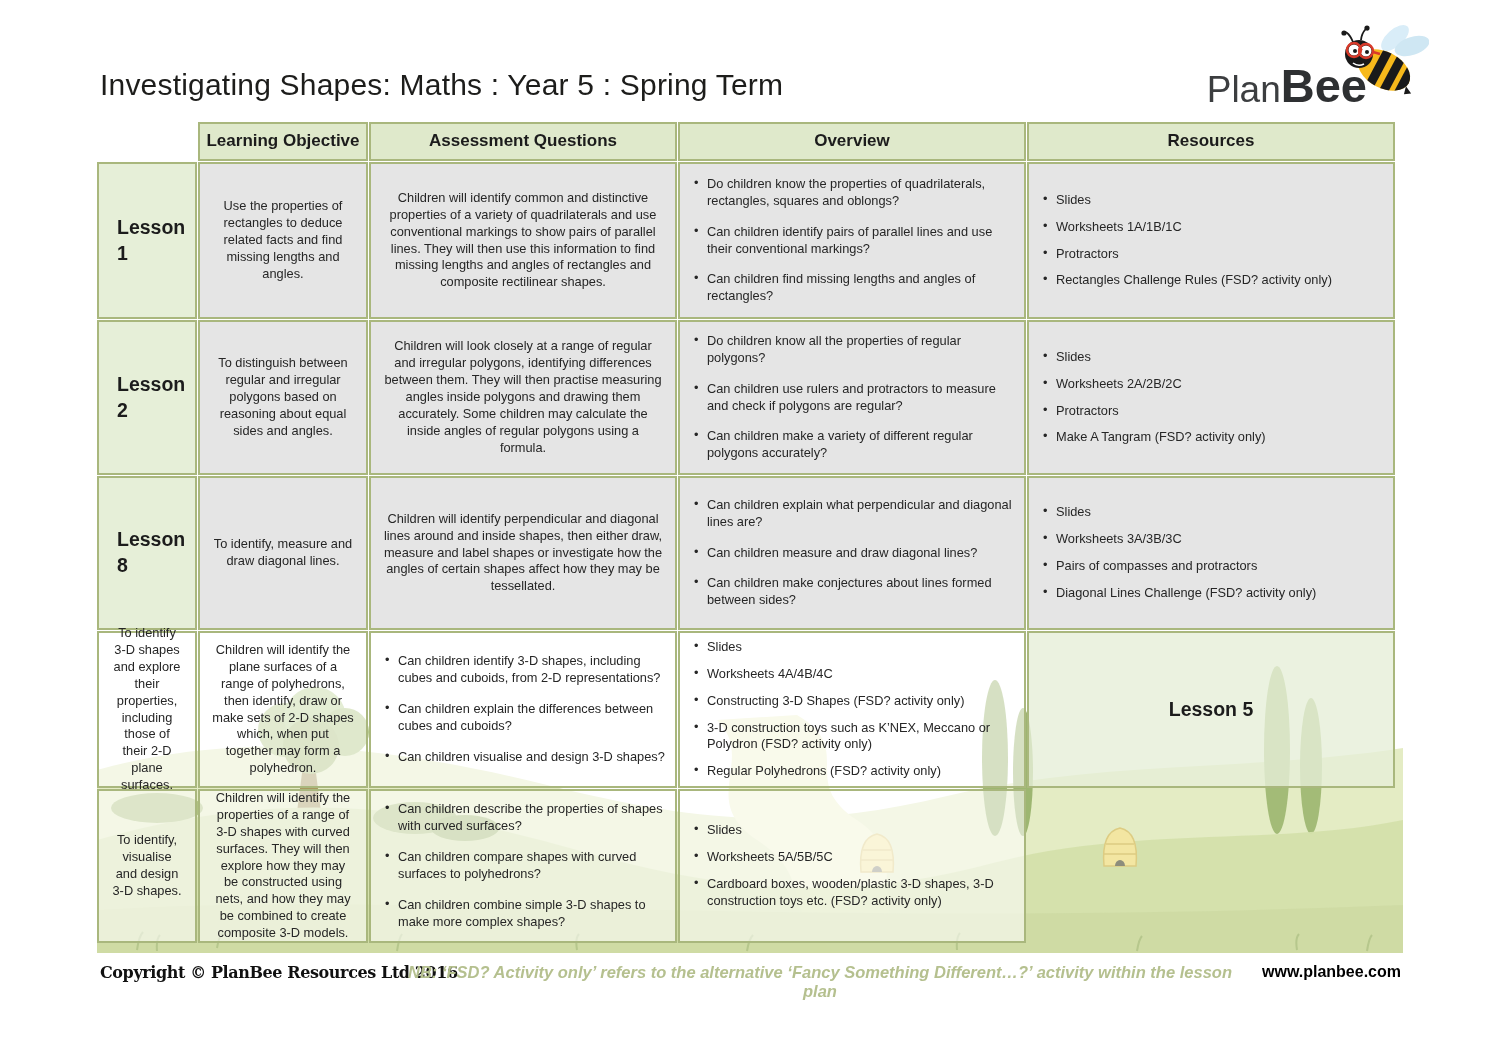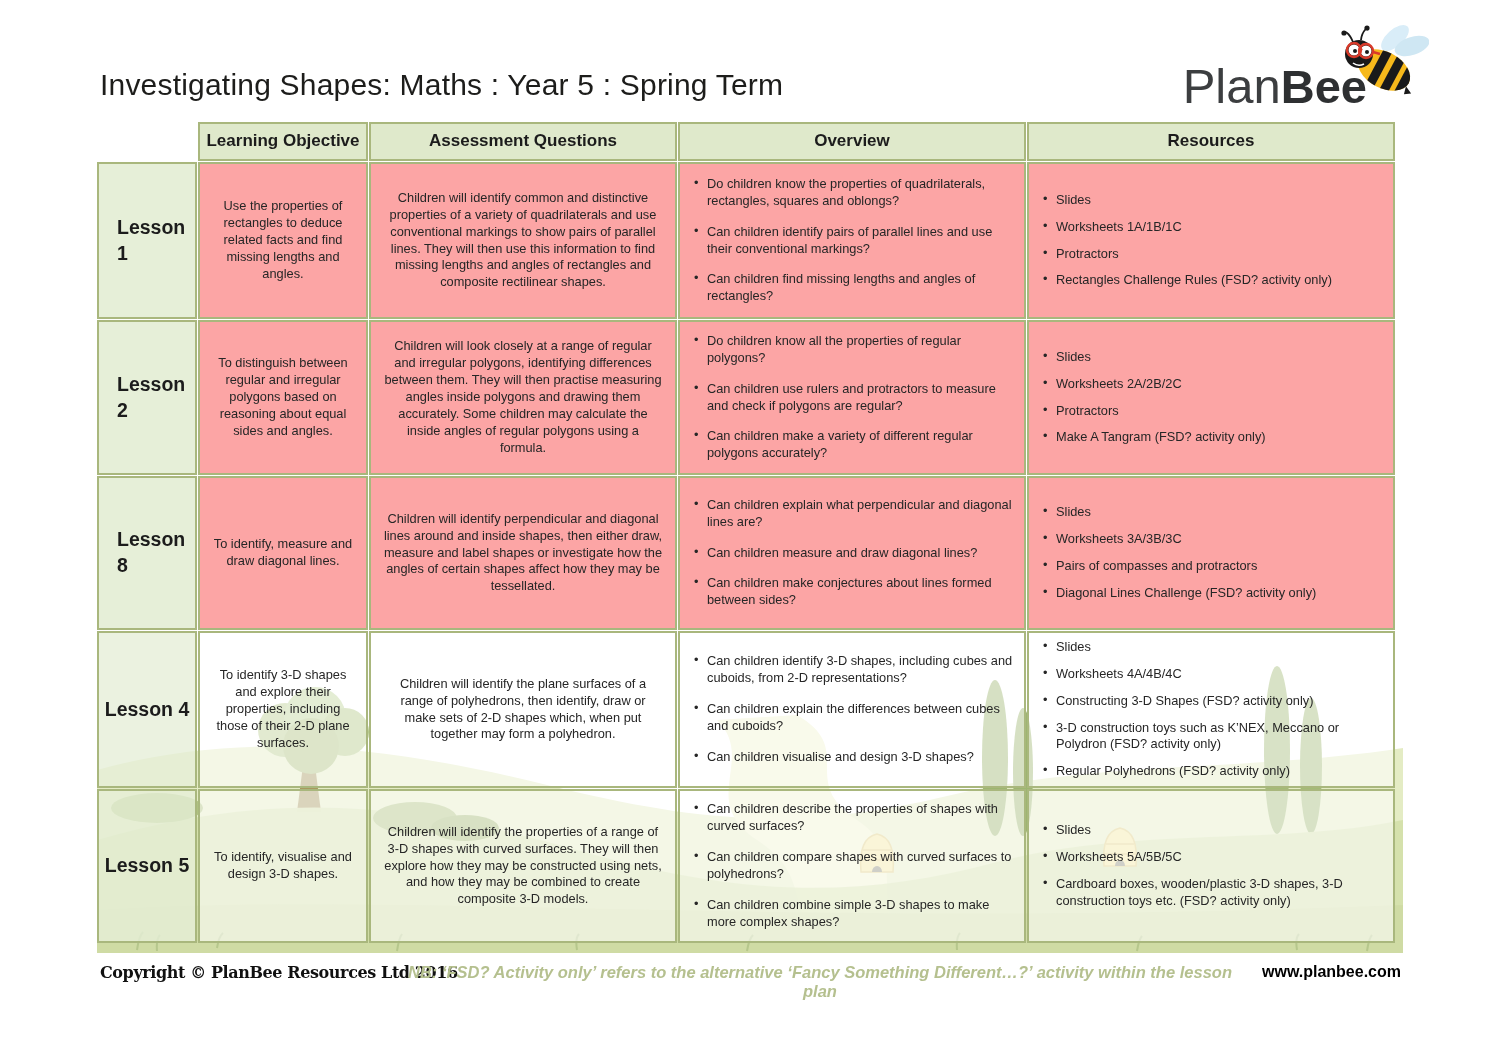--- a/index.html
+++ b/index.html
@@ -11,21 +11,21 @@
   body{
     position:relative;background:#ffffff;overflow:hidden;
     font-family:"Liberation Sans", sans-serif;color:var(--text);
   }
   
   .page-title{
     position:absolute;left:100px;top:68px;
     font-size:30px;font-weight:normal;color:#1d1d1b;letter-spacing:.2px;
   }
   .logo{position:absolute;top:58px;right:133px;white-space:nowrap;}
-  .logo .plan{font-size:49px;font-weight:400;color:var(--logo_text);}
+  .logo .plan{font-size:37px;font-weight:400;color:var(--logo_text);}
   .logo .bee{font-size:47px;font-weight:800;color:#2e3032;}
   .logo-bee-svg{position:absolute;top:-40px;right:-62px;}
   
   .landscape{position:absolute;left:97px;top:600px;width:1306px;height:353px;}
   
   .table-grid{
     position:absolute;left:97px;top:122px;width:1306px;height:831px;
     display:grid;gap:1px;
     grid-template-columns:100px 170px 308px 348px 368px;
     grid-template-rows:39px 157px 155px 154px 157px 154px;
@@ -34,21 +34,21 @@
   .cell{border:2px solid var(--border);font-size:12.8px;line-height:1.32;}
   .spacer{border:none;background:transparent;}
   .head{
     background:var(--header_bg);display:flex;align-items:center;justify-content:center;
     font-size:17px;font-weight:bold;color:#1c1c1c;
   }
   .lesson{
     display:flex;align-items:center;justify-content:center;
     font-size:19.5px;font-weight:bold;color:#1c1c1c;
   }
-  .solid{background:#fca5a5;}
+  .solid{background:#e5e5e5;}
   .glass{background:rgba(255,255,255,0.58);}
   .lesson.solid{background:var(--lesson_bg);padding-left:18px;}
   .lesson.glass{background:rgba(230,239,216,0.8);}
   .center-cell{
     display:flex;align-items:center;justify-content:center;
     text-align:center;padding:8px 12px;
   }
   ul.cell{
     list-style:none;display:flex;flex-direction:column;justify-content:center;
     padding:8px 10px 8px 13px;
@@ -208,21 +208,20 @@
       <li class="bullet-item">Can children measure and draw diagonal lines?</li>
       <li class="bullet-item">Can children make conjectures about lines formed between sides?</li>
     </ul>
   <ul class="cell resources solid">
       <li class="bullet-item">Slides</li>
       <li class="bullet-item">Worksheets 3A/3B/3C</li>
       <li class="bullet-item">Pairs of compasses and protractors</li>
       <li class="bullet-item">Diagonal Lines Challenge (FSD? activity only)</li>
     </ul>
 
-  <div class="cell lesson glass">Lesson 4</div>
   <div class="cell center-cell glass">To identify 3-D shapes and explore their properties, including those of their 2-D plane surfaces.</div>
   <div class="cell center-cell glass">Children will identify the plane surfaces of a range of polyhedrons, then identify, draw or make sets of 2-D shapes which, when put together may form a polyhedron.</div>
   <ul class="cell questions glass">
       <li class="bullet-item">Can children identify 3-D shapes, including cubes and cuboids, from 2-D representations?</li>
       <li class="bullet-item">Can children explain the differences between cubes and cuboids?</li>
       <li class="bullet-item">Can children visualise and design 3-D shapes?</li>
     </ul>
   <ul class="cell resources glass">
       <li class="bullet-item">Slides</li>
       <li class="bullet-item">Worksheets 4A/4B/4C</li>

